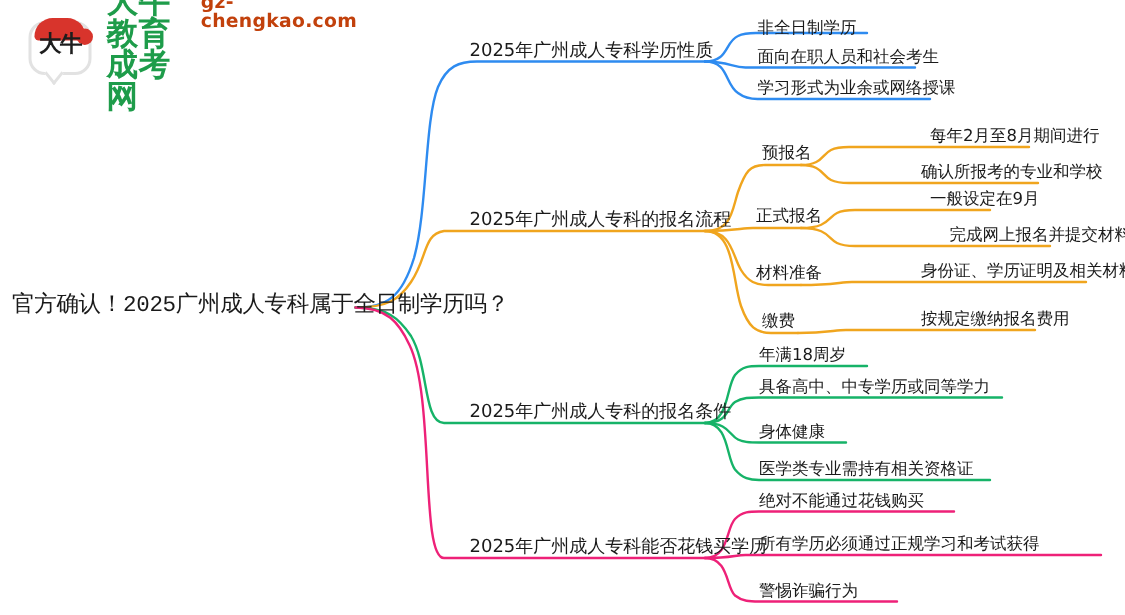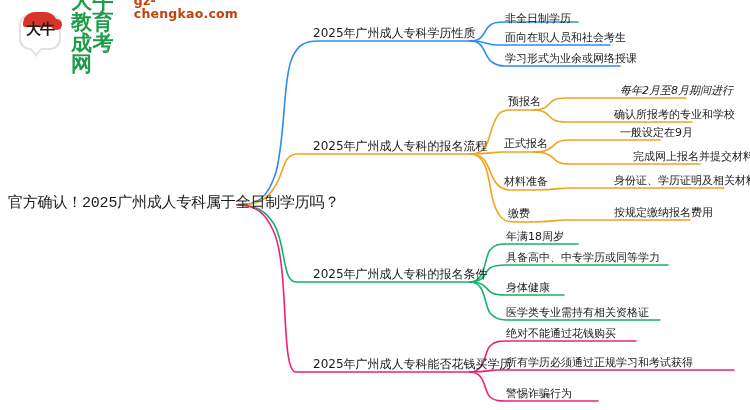--- a/index.html
+++ b/index.html
@@ -196,21 +196,21 @@
 <div class="node root-label">官方确认！2025广州成人专科属于全日制学历吗？</div>
 
 <div class="node lvl1" style="left:313px; top:26px;">2025年广州成人专科学历性质</div>
 <div class="node lvl2" style="left:505px; top:12px;">非全日制学历</div>
 <div class="node lvl2" style="left:505px; top:31px;">面向在职人员和社会考生</div>
 <div class="node lvl2" style="left:505px; top:52px;">学习形式为业余或网络授课</div>
 
 <div class="node lvl1" style="left:313px; top:139px;">2025年广州成人专科的报名流程</div>
 
 <div class="node lvl2" style="left:508px; top:95px;">预报名</div>
-<div class="node lvl3" style="left:620px; top:84px;font-style:italic;">每年2月至8月期间进行</div>
+<div class="node lvl3" style="left:620px; top:84px;">每年2月至8月期间进行</div>
 <div class="node lvl3" style="left:614px; top:108px;">确认所报考的专业和学校</div>
 
 <div class="node lvl2" style="left:504px; top:137px;">正式报名</div>
 <div class="node lvl3" style="left:620px; top:126px;">一般设定在9月</div>
 <div class="node lvl3" style="left:633px; top:150px;">完成网上报名并提交材料</div>
 
 <div class="node lvl2" style="left:504px; top:175px;">材料准备</div>
 <div class="node lvl3" style="left:614px; top:174px;">身份证、学历证明及相关材料</div>
 
 <div class="node lvl2" style="left:508px; top:207px;">缴费</div>

